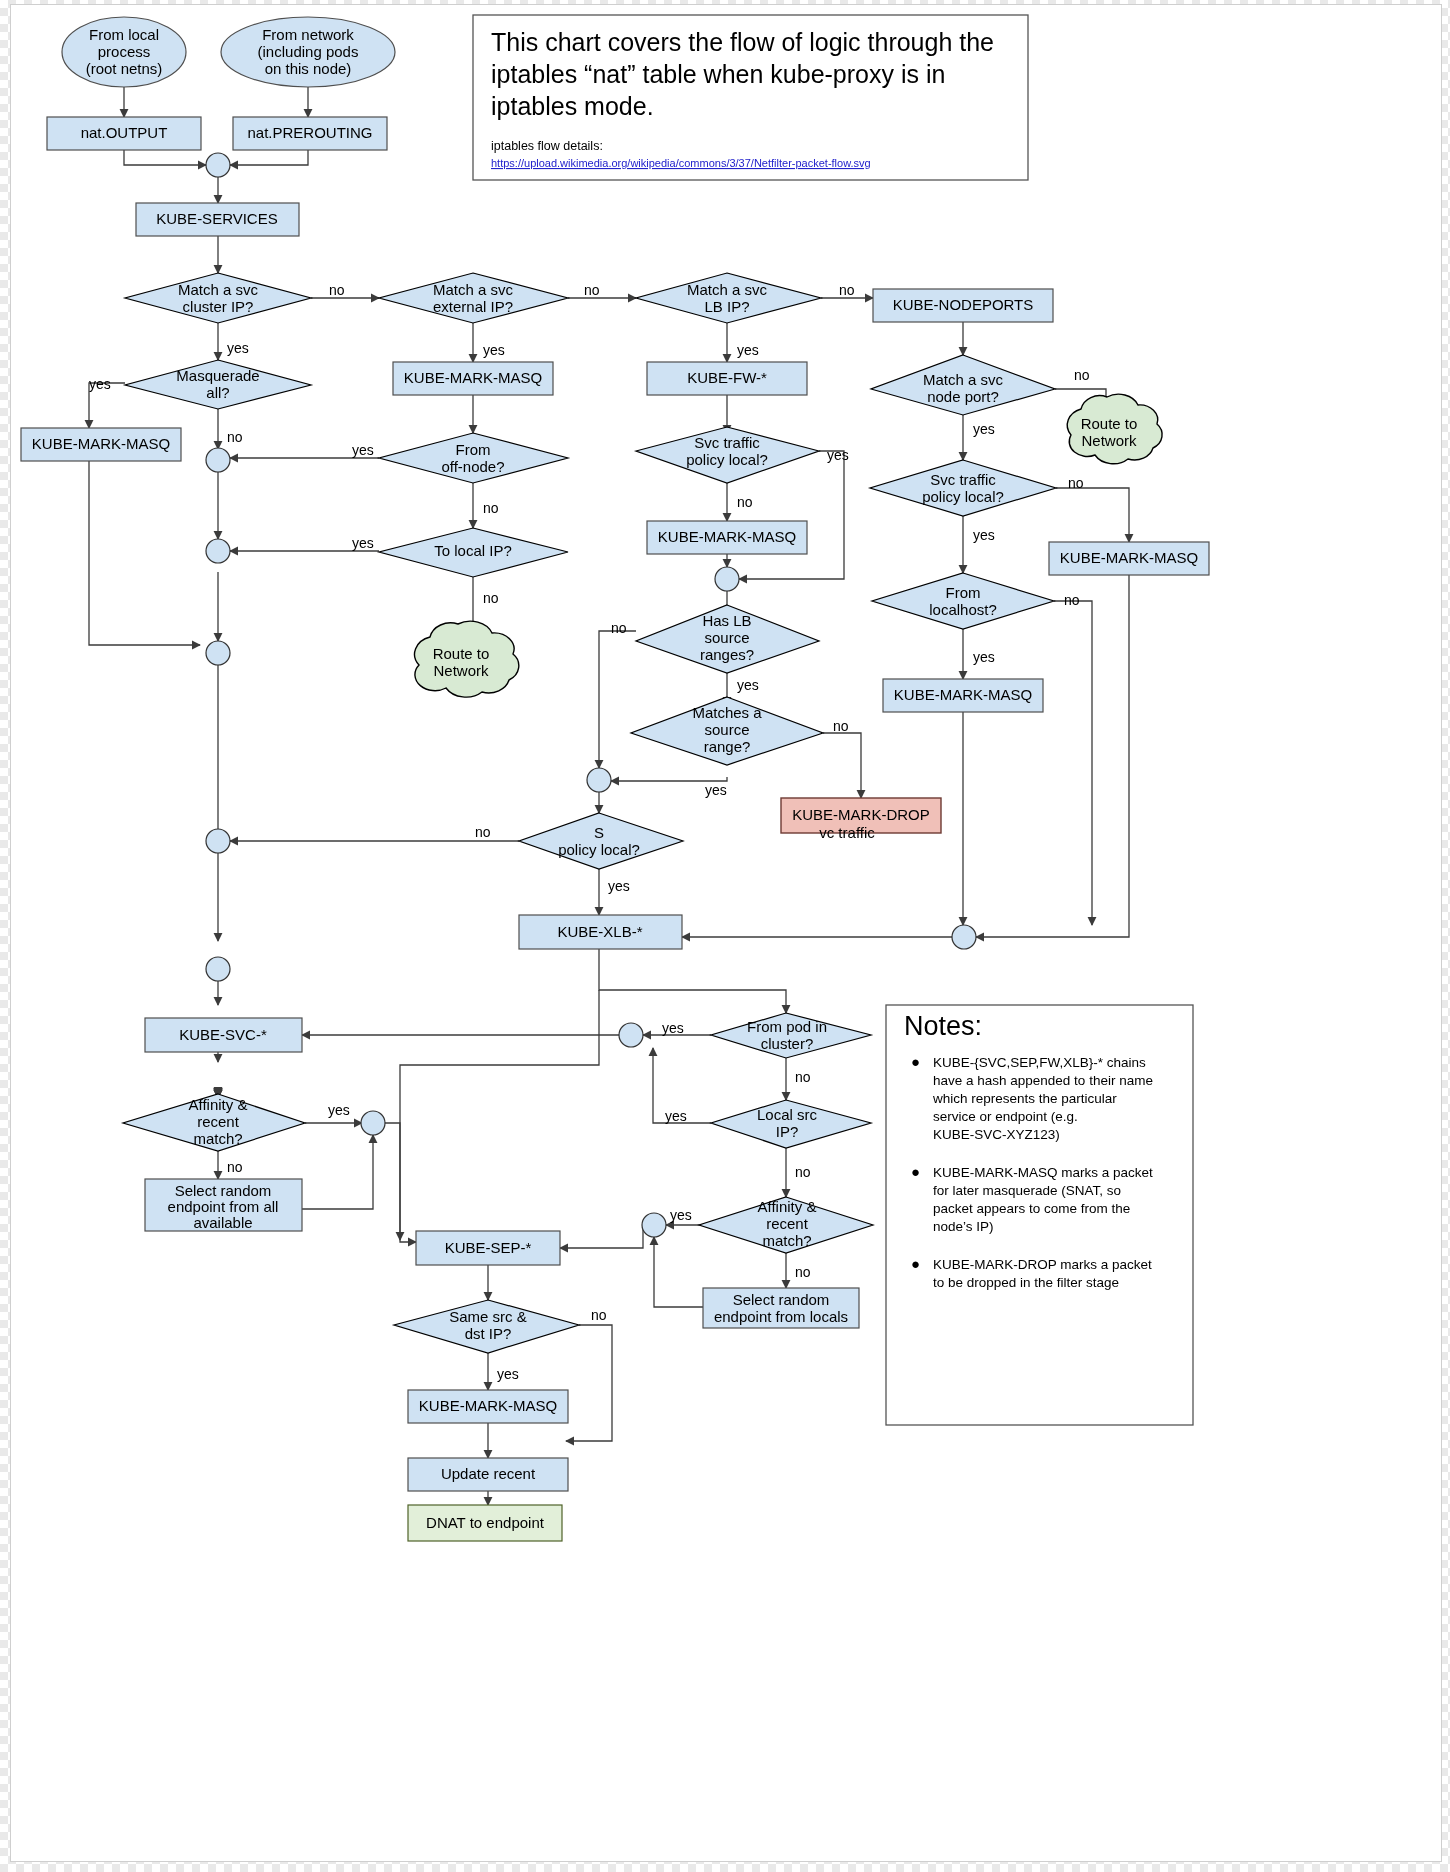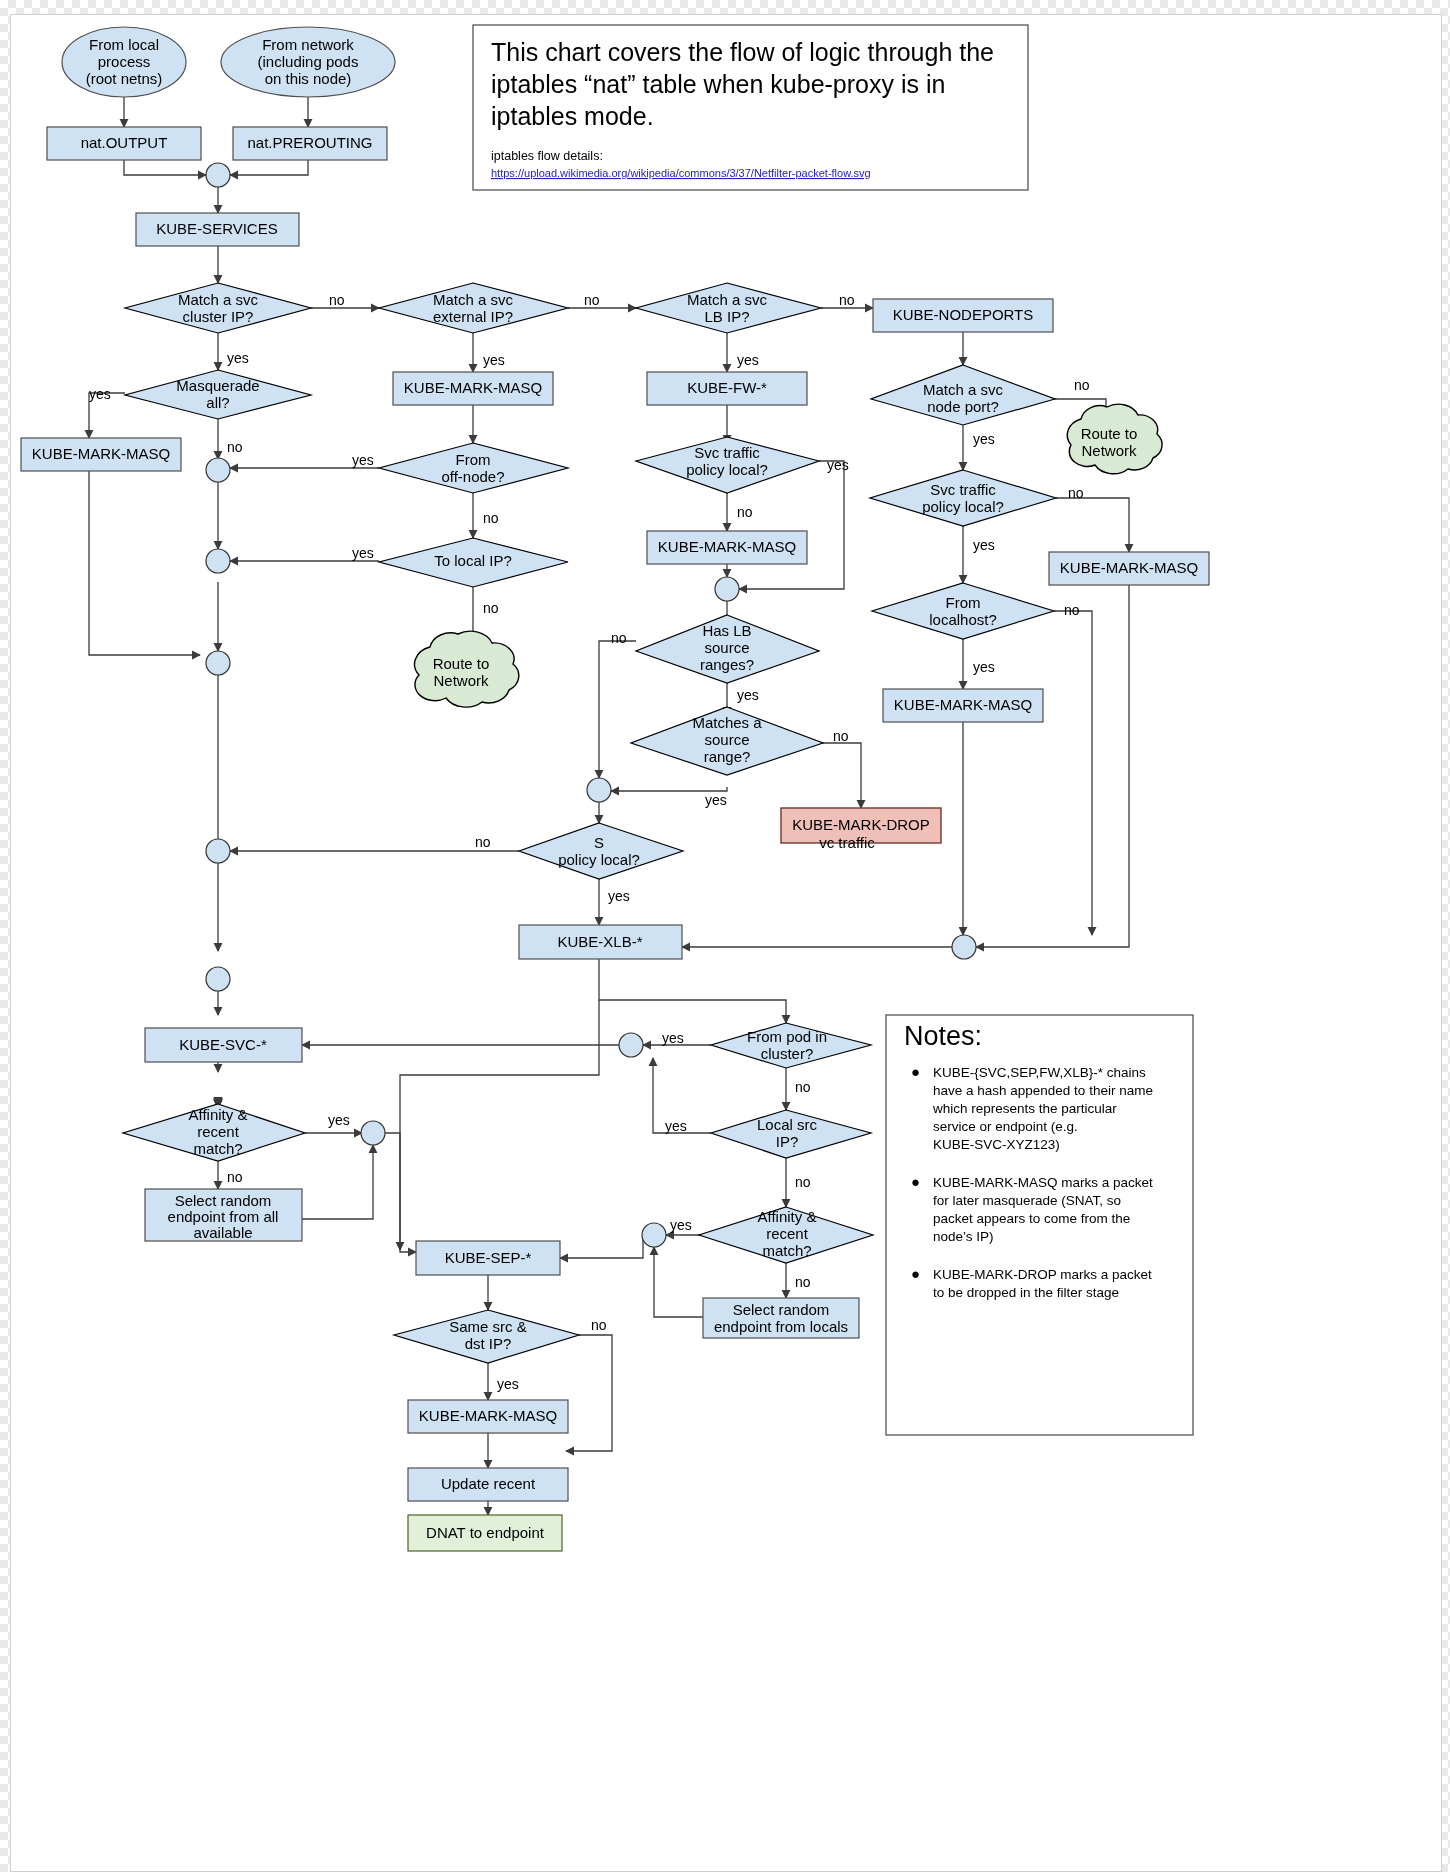--- a/index.html
+++ b/index.html
@@ -10,21 +10,21 @@
   #canvas{
     position:absolute;left:0;top:0;width:1450px;height:1872px;
     background:
       linear-gradient(45deg,#e9e9e9 25%,transparent 25%,transparent 75%,#e9e9e9 75%),
       linear-gradient(45deg,#e9e9e9 25%,transparent 25%,transparent 75%,#e9e9e9 75%),
       #ffffff;
     background-size:16px 16px;
     background-position:0 0,8px 8px;
   }
   #sheet{
-    position:absolute;left:10px;top:14px;width:1430px;height:1856px;
+    position:absolute;left:10px;top:4px;width:1430px;height:1856px;
     background:#ffffff;border:1px solid #cfcfcf;
   }
   svg{position:absolute;left:0;top:0;}
   .nodetext{font-family:"Liberation Sans",sans-serif;font-size:15px;fill:#000;text-anchor:middle;dominant-baseline:middle;}
   .edgelabel{font-family:"Liberation Sans",sans-serif;font-size:14px;fill:#000;}
   .boxfill{fill:#cfe2f3;stroke:#4f4f4f;stroke-width:1.2;}
   .dmdfill{fill:#cfe2f3;stroke:#000;stroke-width:1.2;}
   .dropfill{fill:#f0c0b8;stroke:#6d3a33;stroke-width:1.4;}
   .cloudfill{fill:#d8ead3;stroke:#000;stroke-width:1.4;}
   .dnatfill{fill:#e2efd9;stroke:#4f6228;stroke-width:1.2;}

